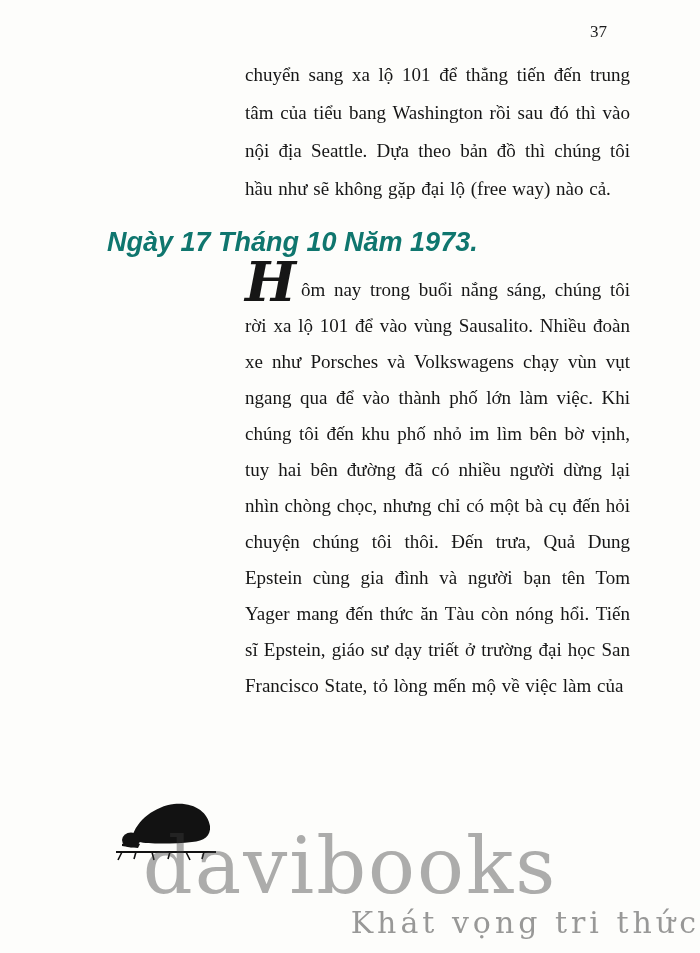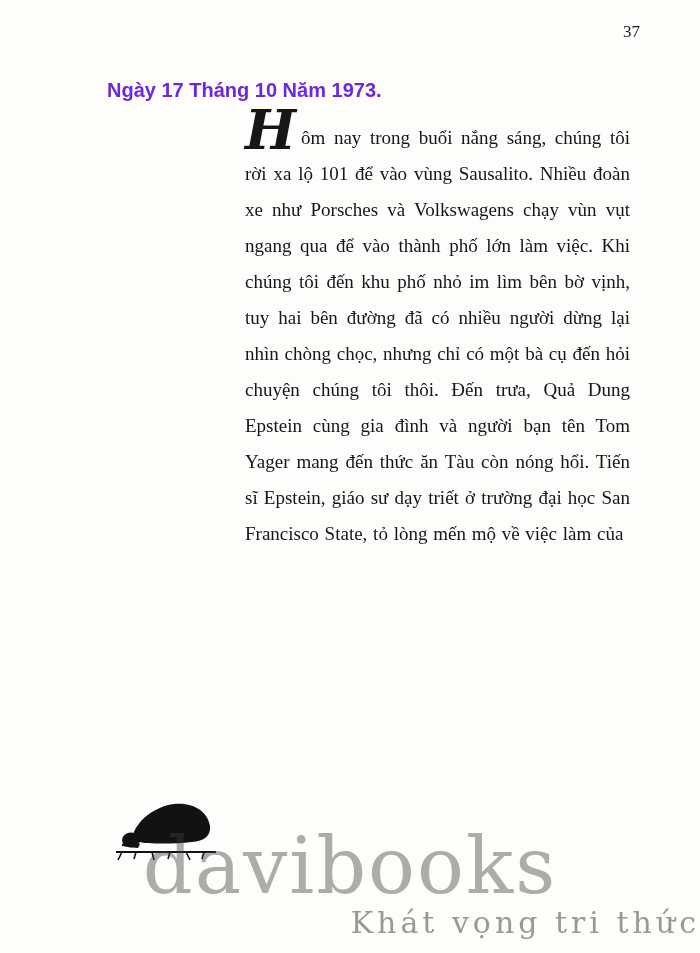--- a/index.html
+++ b/index.html
@@ -5,42 +5,43 @@
   html,body{margin:0;padding:0;background:#ffffff;}
   .page{
     position:relative;
     width:700px;height:953px;
     background:#fdfdfb;
     overflow:hidden;
     font-family:"Liberation Serif",serif;
     color:#161616;
   }
   .page-number{
-    position:absolute;top:22px;right:60px;
+    position:absolute;top:22px;right:93px;
     font-size:17px;color:#1b1b1b;
   }
   .content{
     position:absolute;left:107px;top:56px;width:523px;
   }
   .para{
     margin:0 0 0 138px;
     width:385px;
     font-size:19px;
     line-height:38px;
     text-align:justify;
     word-spacing:1px;
   }
   .para.indent{text-indent:26px;}
   .heading{
     font-family:"Liberation Sans",sans-serif;
-    font-size:20px;
+    font-size:27px;
     font-weight:bold;
     line-height:40px;
     margin:14px 0 10px 0;
-    color:#6d28d9;
+    color:#0f766e;
+    font-style:italic;
   }
   .dropcap-para{line-height:36px;}
   .dropcap{
     font-family:"DejaVu Serif",serif;
     font-style:italic;
     font-weight:bold;
     font-size:54px;
     line-height:0;
     display:inline-block;
     vertical-align:-5px;
@@ -84,20 +85,21 @@
 </style>
 </head>
 <body>
 
 <div class="page">
 
   <div class="page-number">37</div>
 
   <div class="content">
 
+    <p class="para">chuyển sang xa lộ 101 để thẳng tiến đến trung tâm của tiểu bang Washington rồi sau đó thì vào nội địa Seattle. Dựa theo bản đồ thì chúng tôi hầu như sẽ không gặp đại lộ (free way) nào cả.</p>
 
 
     <div class="heading">
       <div>Ngày 17 Tháng 10 Năm 1973.</div>
     </div>
 
     <p class="para dropcap-para"><span class="dropcap">H</span><span>ôm nay trong buổi nắng sáng, chúng tôi rời xa lộ 101 để vào vùng Sausalito. Nhiều đoàn xe như Porsches và Volkswagens chạy vùn vụt ngang qua để vào thành phố lớn làm việc. Khi chúng tôi đến khu phố nhỏ im lìm bên bờ vịnh, tuy hai bên đường đã có nhiều người dừng lại nhìn chòng chọc, nhưng chỉ có một bà cụ đến hỏi chuyện chúng tôi thôi. Đến trưa, Quả Dung Epstein cùng gia đình và người bạn tên Tom Yager mang đến thức ăn Tàu còn nóng hổi. Tiến sĩ Epstein, giáo sư dạy triết ở trường đại học San Francisco State, tỏ lòng mến mộ về việc làm của</span></p>
   </div>
 
   <svg class="illustration" viewBox="0 0 108 80" xmlns="http://www.w3.org/2000/svg" aria-hidden="true">

